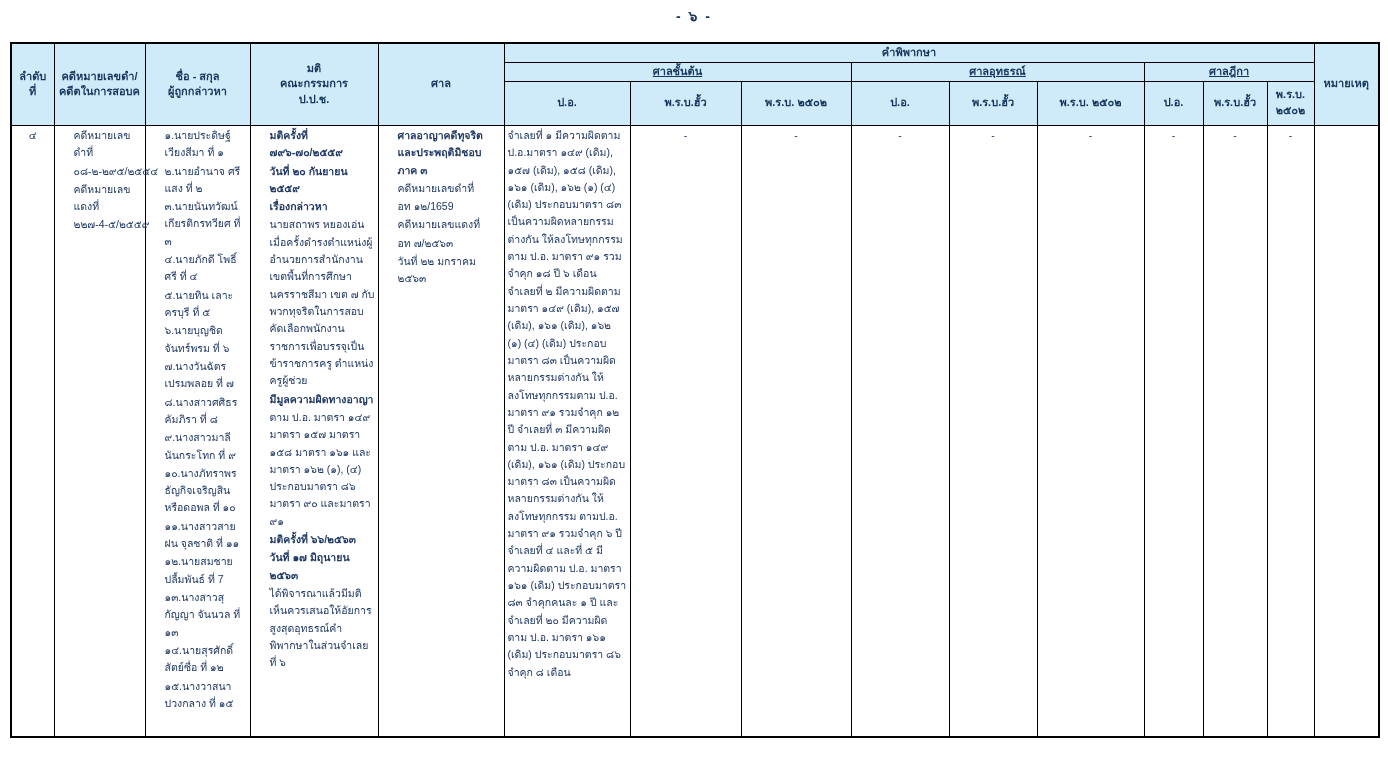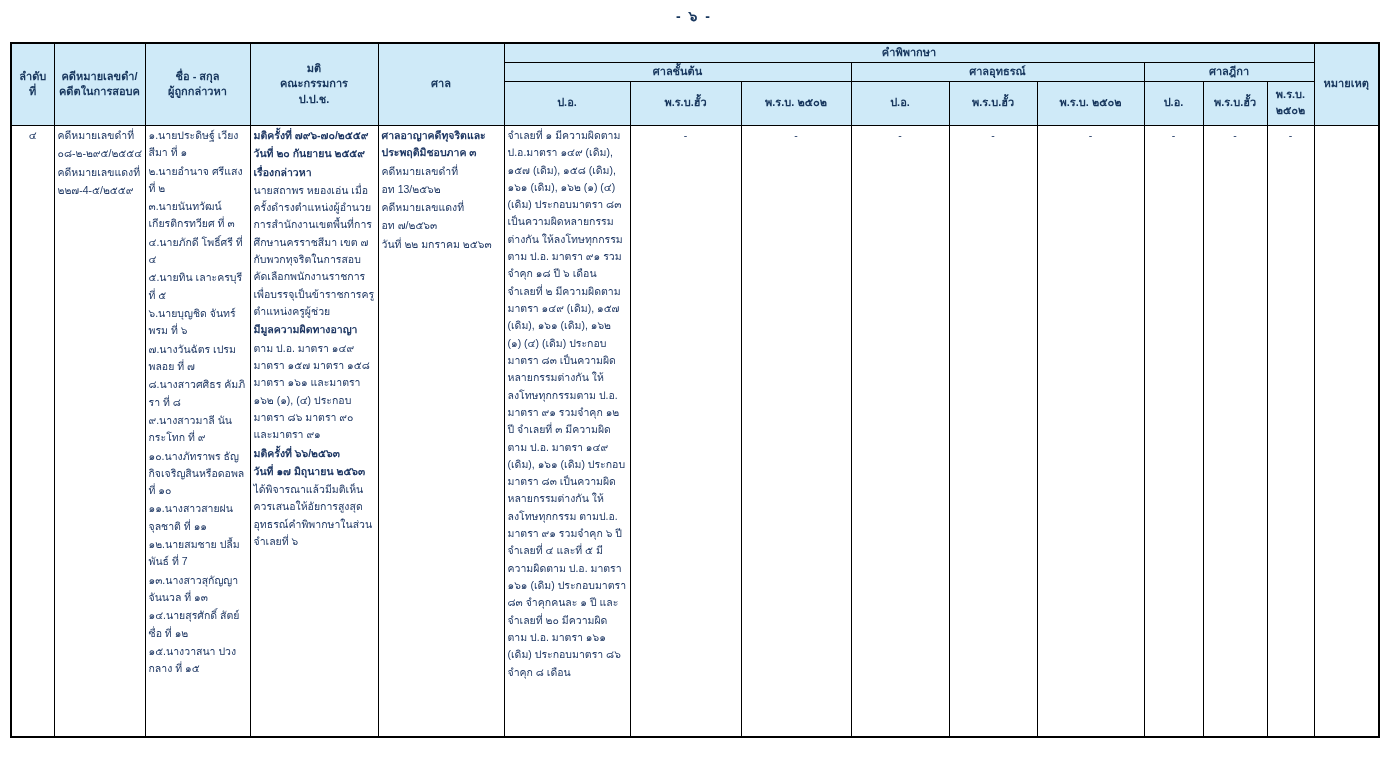--- a/index.html
+++ b/index.html
@@ -17,28 +17,28 @@
     margin:15px 0 0 10px;width:1368px;
     border:2px solid #000;
   }
   th,td{border:1.5px solid #000;padding:1px 3px;box-sizing:border-box;}
   thead th{
     background:#cfeaf8;color:#17365d;
     font-size:11px;font-weight:bold;text-align:center;vertical-align:middle;
     line-height:1.45;white-space:pre-line;
   }
   thead tr.r1 th{height:18px;text-align:center;}
-  thead tr.r2 th{height:18px;}
+  thead tr.r2 th{height:18px;text-decoration:underline;}
   thead tr.r3 th{height:44px;}
   tbody td{
     font-size:10.5px;vertical-align:top;height:612px;
     line-height:1.65;color:#1f3864;
   }
   td.center{text-align:center;}
-  .para{margin:0 0 1px 0;}
+  .para{margin:0 0 1px 16px;}
   .b{font-weight:bold;}
 </style>
 </head>
 <body>
 
 <div class="page-num">- ๖ -</div>
 
 <table class="case-table">
   <colgroup>
     <col style="width:43px">
@@ -122,21 +122,21 @@
           <div class="para">นายสถาพร หยองเอ่น เมื่อครั้งดำรงตำแหน่งผู้อำนวยการสำนักงานเขตพื้นที่การศึกษานครราชสีมา เขต ๗ กับพวกทุจริตในการสอบคัดเลือกพนักงานราชการเพื่อบรรจุเป็นข้าราชการครู ตำแหน่งครูผู้ช่วย</div>
           <div class="para b">มีมูลความผิดทางอาญา</div>
           <div class="para">ตาม ป.อ. มาตรา ๑๔๙ มาตรา ๑๕๗ มาตรา ๑๕๘ มาตรา ๑๖๑ และมาตรา ๑๖๒ (๑), (๔) ประกอบมาตรา ๘๖ มาตรา ๙๐ และมาตรา ๙๑</div>
           <div class="para b">มติครั้งที่ ๖๖/๒๕๖๓</div>
           <div class="para b">วันที่ ๑๗ มิถุนายน ๒๕๖๓</div>
           <div class="para">ได้พิจารณาแล้วมีมติเห็นควรเสนอให้อัยการสูงสุดอุทธรณ์คำพิพากษาในส่วนจำเลยที่ ๖</div>
         </td>
       <td>
           <div class="para b">ศาลอาญาคดีทุจริตและประพฤติมิชอบภาค ๓</div>
           <div class="para">คดีหมายเลขดำที่</div>
-          <div class="para">อท 13/๒๕๖๒</div>
+          <div class="para">อท ๑๒/1659</div>
           <div class="para">คดีหมายเลขแดงที่</div>
           <div class="para">อท ๗/๒๕๖๓</div>
           <div class="para">วันที่ ๒๒ มกราคม ๒๕๖๓</div>
         </td>
       <td>จำเลยที่ ๑ มีความผิดตาม ป.อ.มาตรา ๑๔๙ (เดิม), ๑๕๗ (เดิม), ๑๕๘ (เดิม), ๑๖๑ (เดิม), ๑๖๒ (๑) (๔) (เดิม) ประกอบมาตรา ๘๓ เป็นความผิดหลายกรรมต่างกัน ให้ลงโทษทุกกรรมตาม ป.อ. มาตรา ๙๑ รวมจำคุก ๑๘ ปี ๖ เดือน จำเลยที่ ๒ มีความผิดตาม มาตรา ๑๔๙ (เดิม), ๑๕๗ (เดิม), ๑๖๑ (เดิม), ๑๖๒ (๑) (๔) (เดิม) ประกอบมาตรา ๘๓ เป็นความผิดหลายกรรมต่างกัน ให้ลงโทษทุกกรรมตาม ป.อ. มาตรา ๙๑ รวมจำคุก ๑๒ ปี จำเลยที่ ๓ มีความผิดตาม ป.อ. มาตรา ๑๔๙ (เดิม), ๑๖๑ (เดิม) ประกอบมาตรา ๘๓ เป็นความผิด หลายกรรมต่างกัน ให้ลงโทษทุกกรรม ตามป.อ. มาตรา ๙๑ รวมจำคุก ๖ ปี จำเลยที่ ๔ และที่ ๕ มีความผิดตาม ป.อ. มาตรา ๑๖๑ (เดิม) ประกอบมาตรา ๘๓ จำคุกคนละ ๑ ปี และจำเลยที่ ๒๐ มีความผิดตาม ป.อ. มาตรา ๑๖๑ (เดิม) ประกอบมาตรา ๘๖ จำคุก ๘ เดือน</td>
       <td class="center">-</td>
       <td class="center">-</td>
       <td class="center">-</td>
       <td class="center">-</td>
       <td class="center">-</td>

